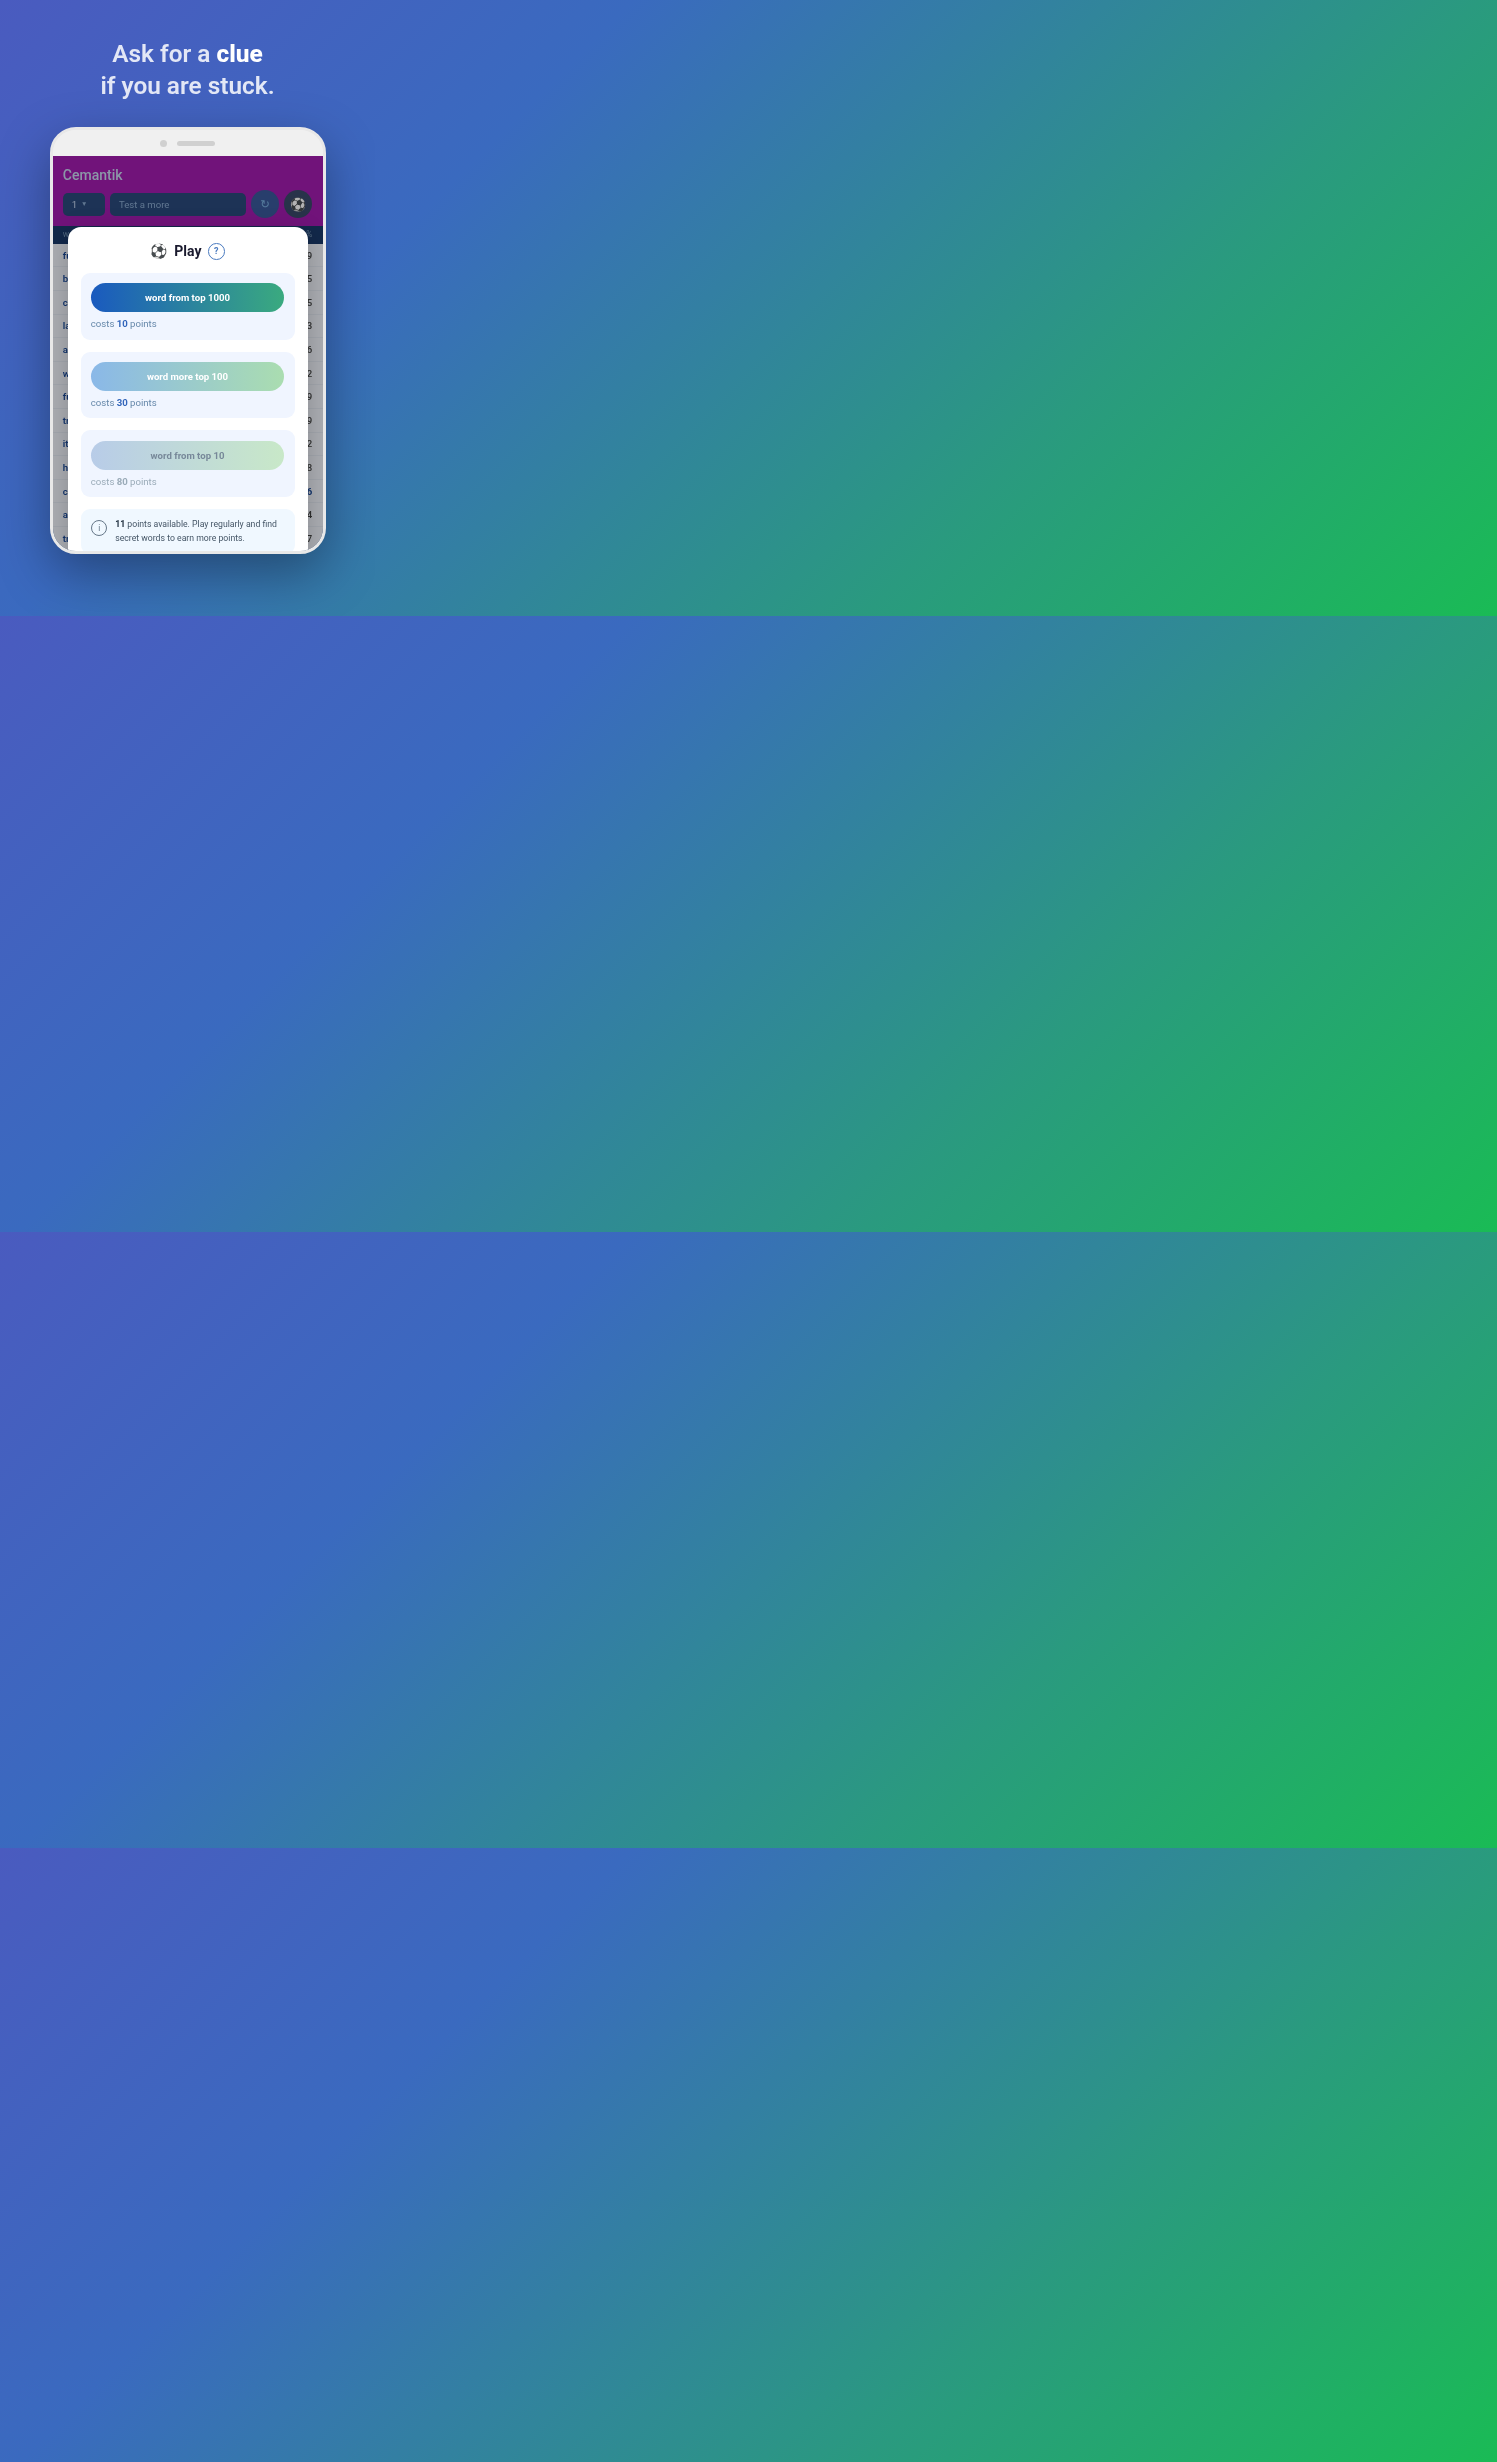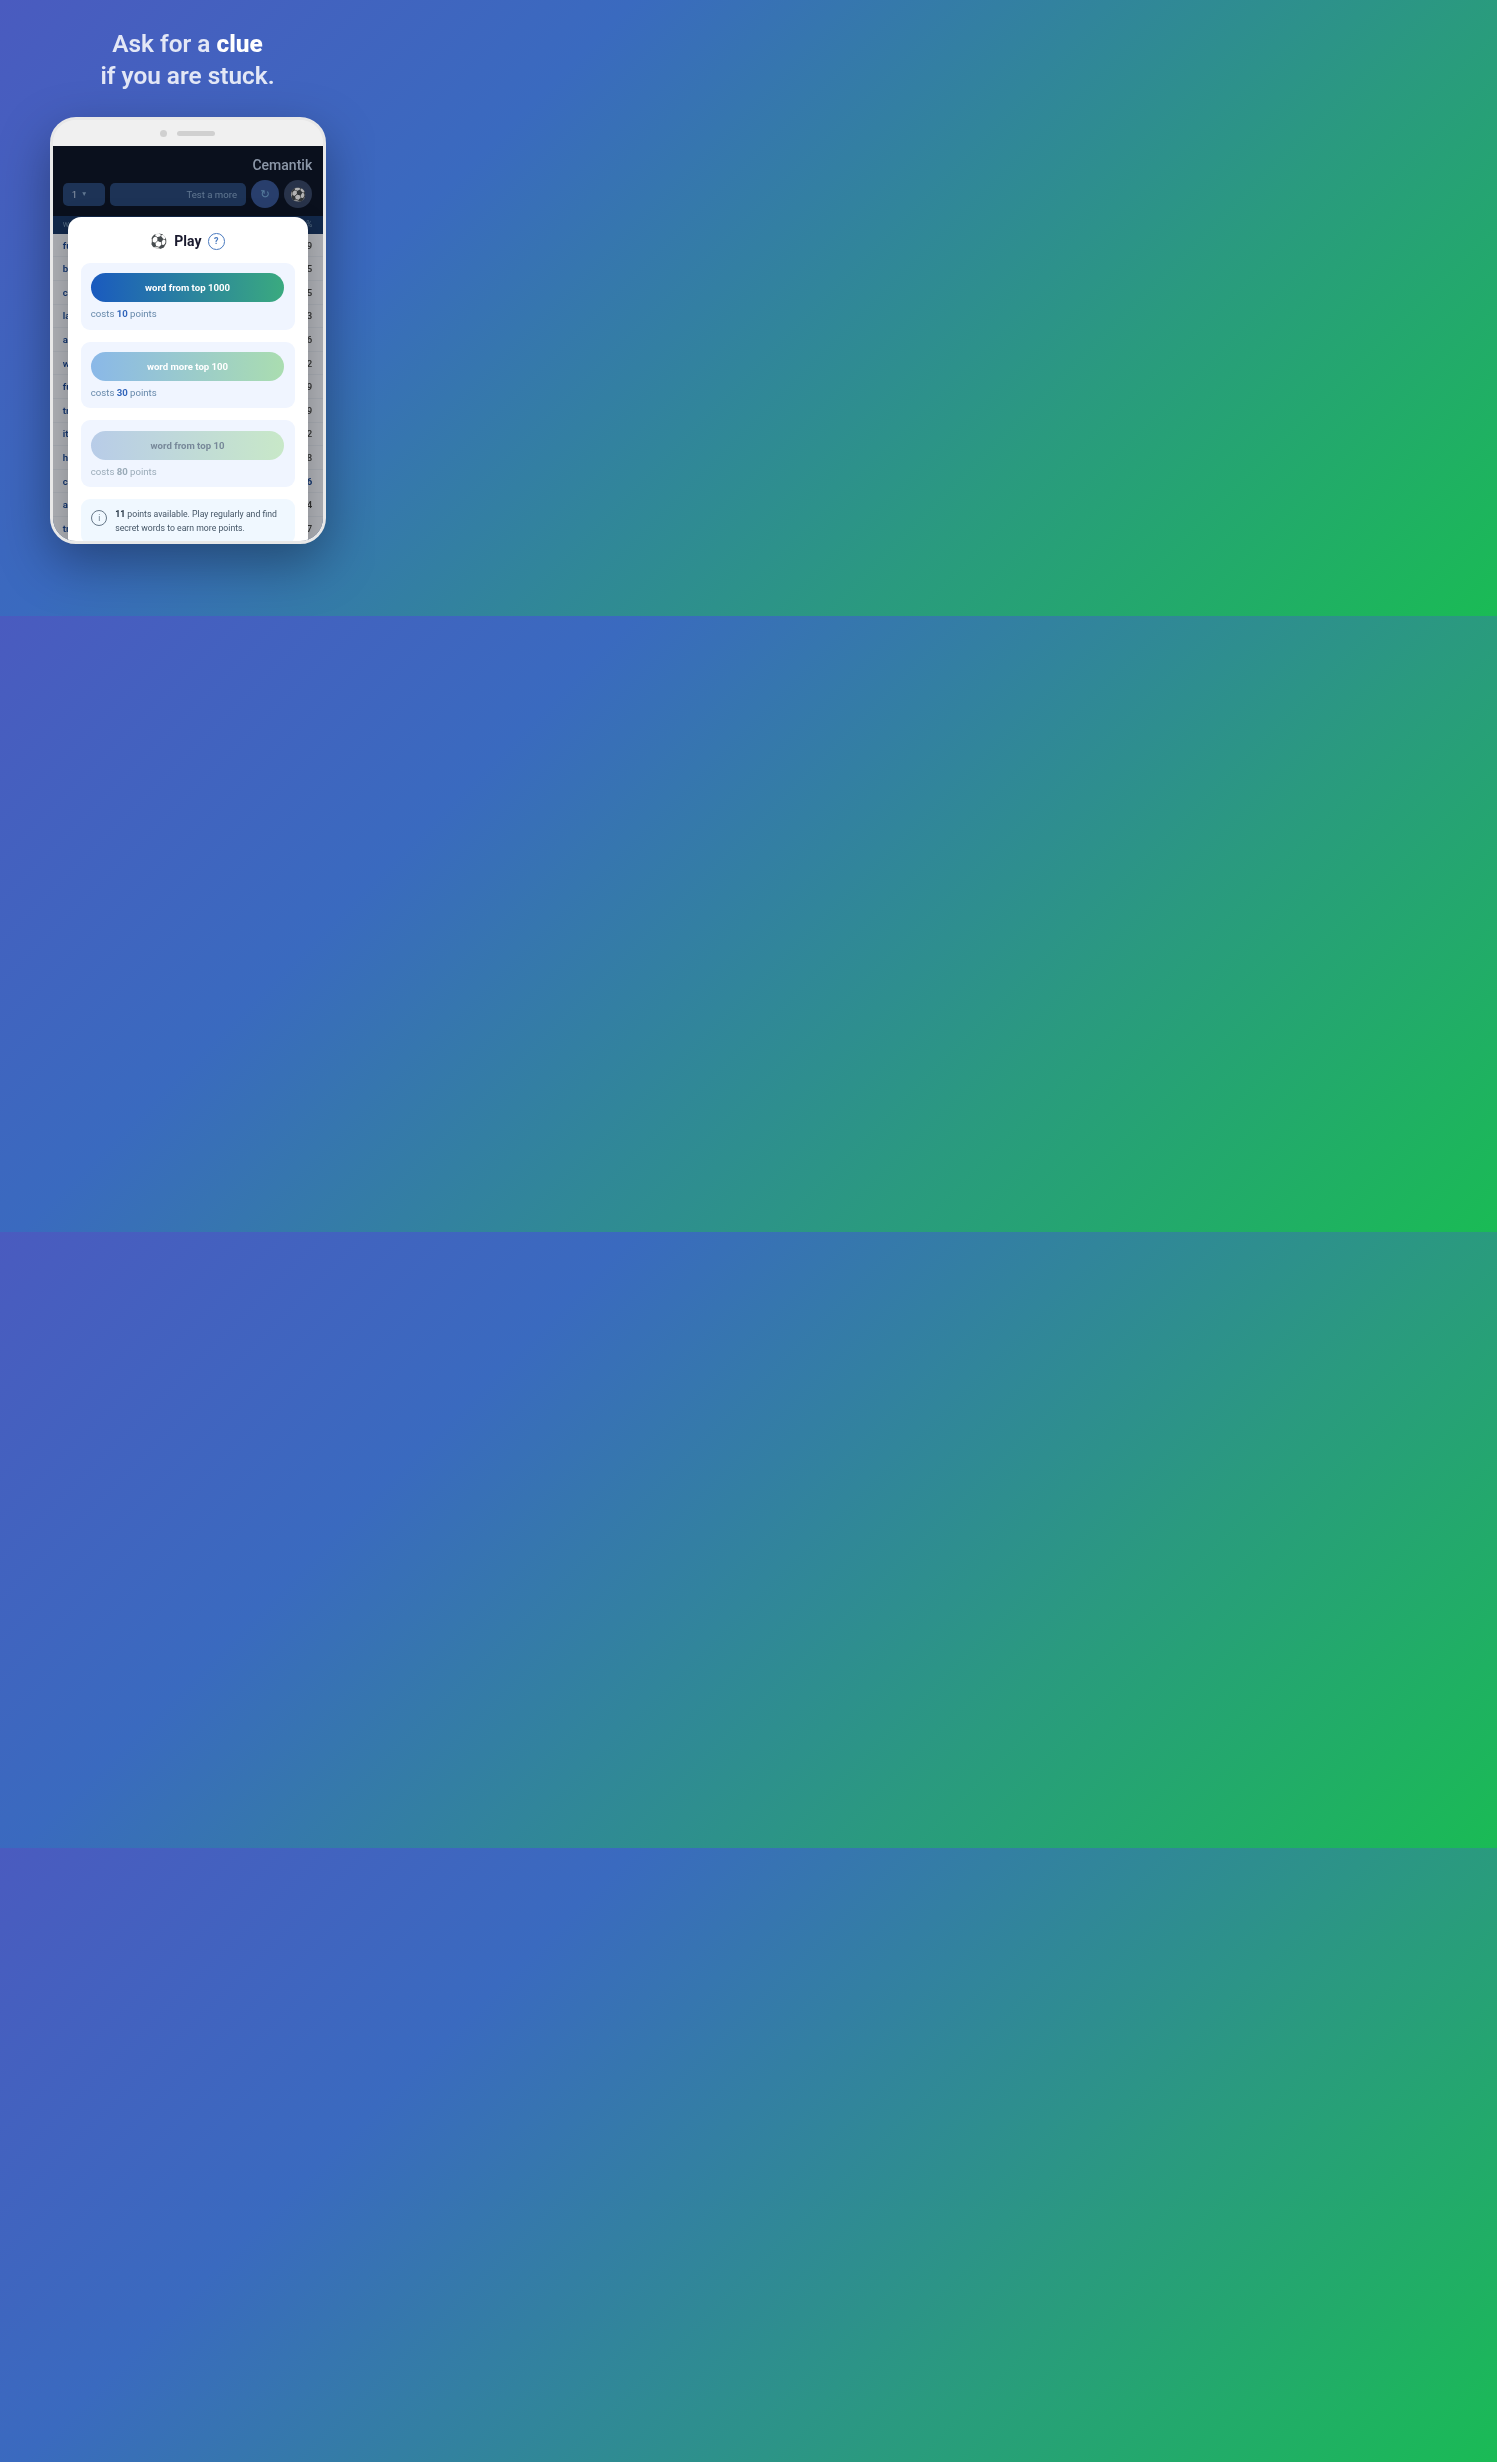--- a/index.html
+++ b/index.html
@@ -12,21 +12,21 @@
       font-family: -apple-system, BlinkMacSystemFont, 'Segoe UI', Roboto, sans-serif;
       display: flex;
       flex-direction: column;
       align-items: center;
       overflow-x: hidden;
     }
 
     
     .hero-text {
       text-align: center;
-      padding: 28px 26px 26px;
+      padding: 38px 26px 26px;
       color: rgba(255,255,255,0.85);
     }
     .hero-text h1 {
       font-size: 24.4px;
       font-weight: 600;
       line-height: 1.3;
     }
     .hero-text h1 .highlight {
       color: #ffffff;
       font-weight: 800;
@@ -69,23 +69,23 @@
 
     
     .app-content {
       background: #1a3a6b;
       min-height: 372px;
       position: relative;
     }
 
     
     .app-header {
-      background: #0f172a;
+      background: #a21caf;
       padding: 10.3px 10.3px 7.7px;
-      text-align: right;
+      text-align: left;
     }
     .app-title {
       color: #c8d8f0;
       font-size: 14px;
       font-weight: 500;
       margin-bottom: 7.7px;
     }
     .app-controls {
       display: flex;
       gap: 5.1px;

